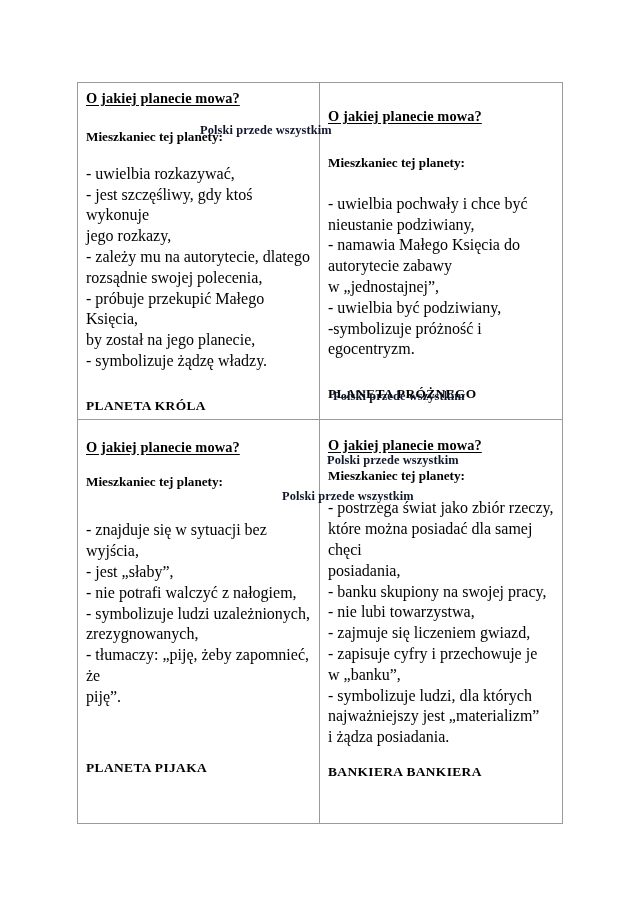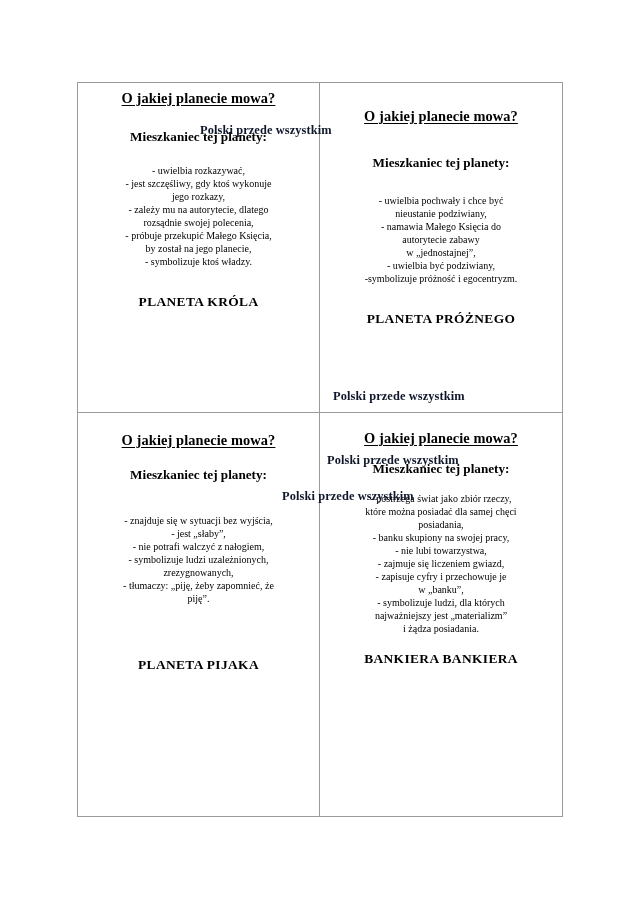--- a/index.html
+++ b/index.html
@@ -41,41 +41,40 @@
     padding: 0;
     position: relative;
   }
   .col-left  { width: 241px; }
   .col-right { width: 242px; }
   .row-top    { height: 330px; }
   .row-bottom { height: 404px; }
 
   .cell-inner {
     padding: 6px 8px 4px 8px;
-    text-align: center;
     line-height: 1.26;
   }
 
   .card-title {
     font-weight: bold;
     font-size: 14.4px;
     text-decoration: underline;
     text-underline-offset: 2px;
     letter-spacing: .1px;
     white-space: nowrap;
   }
 
   .card-subtitle {
     font-weight: bold;
     font-size: 13.2px;
     white-space: nowrap;
   }
 
   .card-body {
-    font-size: 10px;
+    font-size: 16px;
     line-height: 1.3;
   }
 
   .card-planet {
     font-weight: bold;
     font-size: 13.4px;
     letter-spacing: .4px;
     white-space: nowrap;
   }
   .sp-10 { height: 10px; }
@@ -120,21 +119,21 @@
             <div class="card-subtitle">Mieszkaniec tej planety:</div>
             <div class="sp-18"></div>
             <div class="card-body">
               <div>- uwielbia rozkazywać,</div>
               <div>- jest szczęśliwy, gdy ktoś wykonuje</div>
               <div>jego rozkazy,</div>
               <div>- zależy mu na autorytecie, dlatego</div>
               <div>rozsądnie swojej polecenia,</div>
               <div>- próbuje przekupić Małego Księcia,</div>
               <div>by został na jego planecie,</div>
-              <div>- symbolizuje ktoś władzy.</div>
+              <div>- symbolizuje żądzę władzy.</div>
             </div>
             <div class="sp-26"></div>
             <div class="card-planet">PLANETA KRÓLA</div>
           </div>
         </td>
 
         <td class="col-right">
           <div class="cell-inner">
             <div class="sp-18"></div>
             <div class="card-title">O jakiej planecie mowa?</div>

